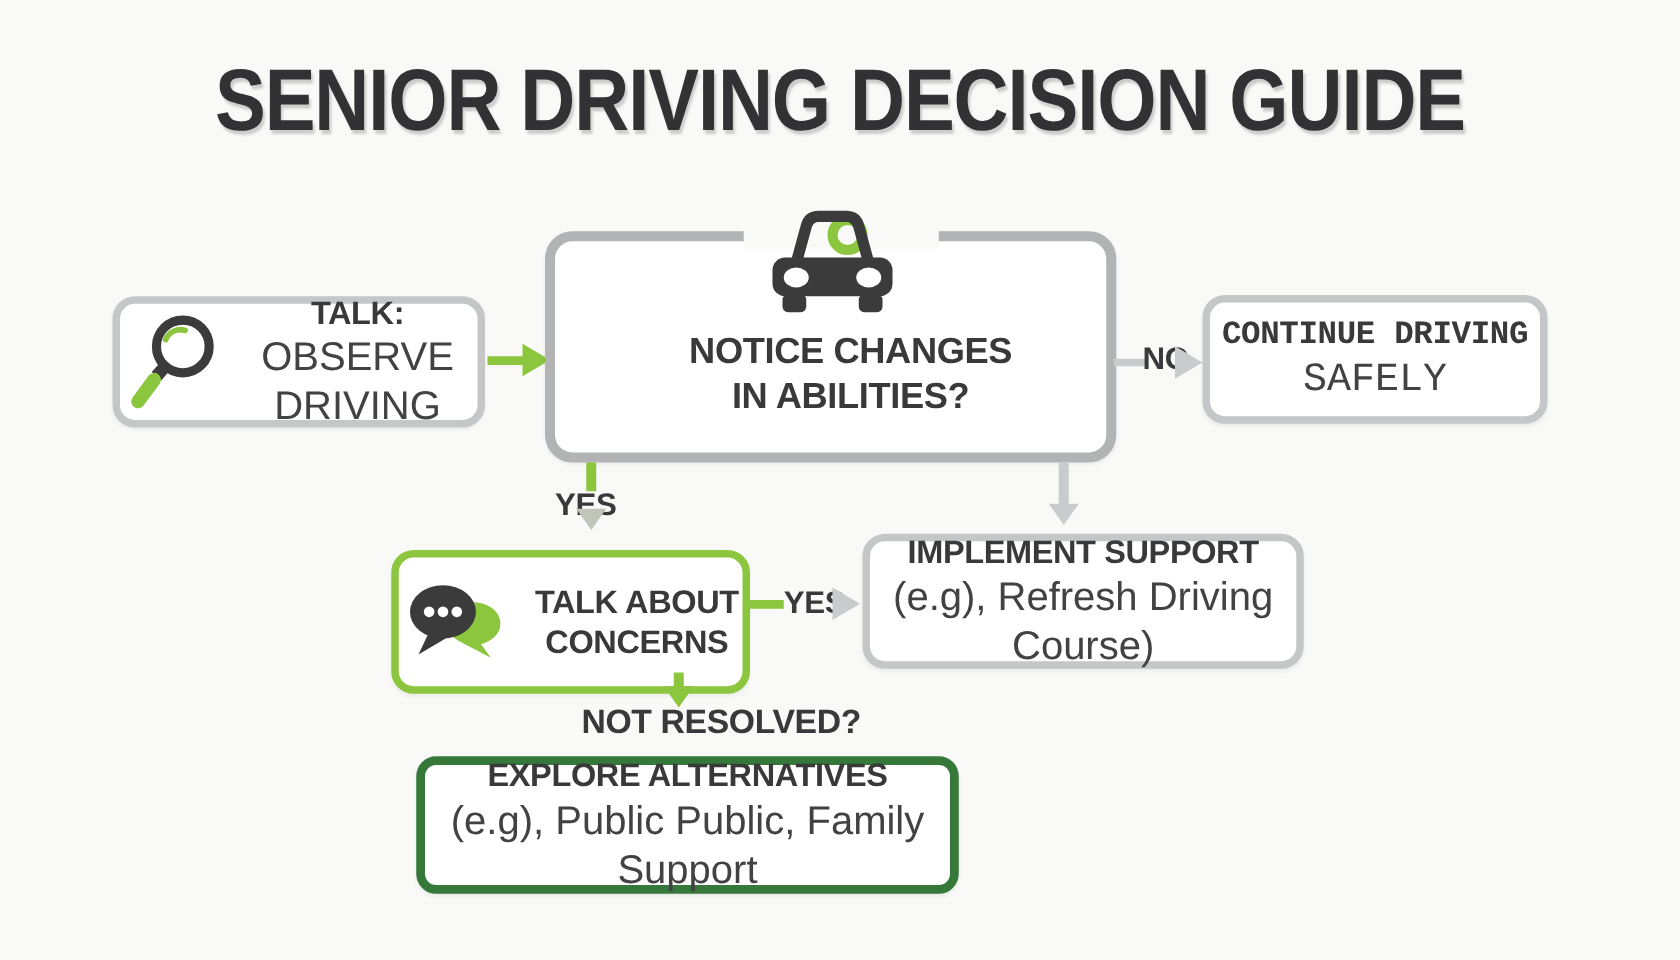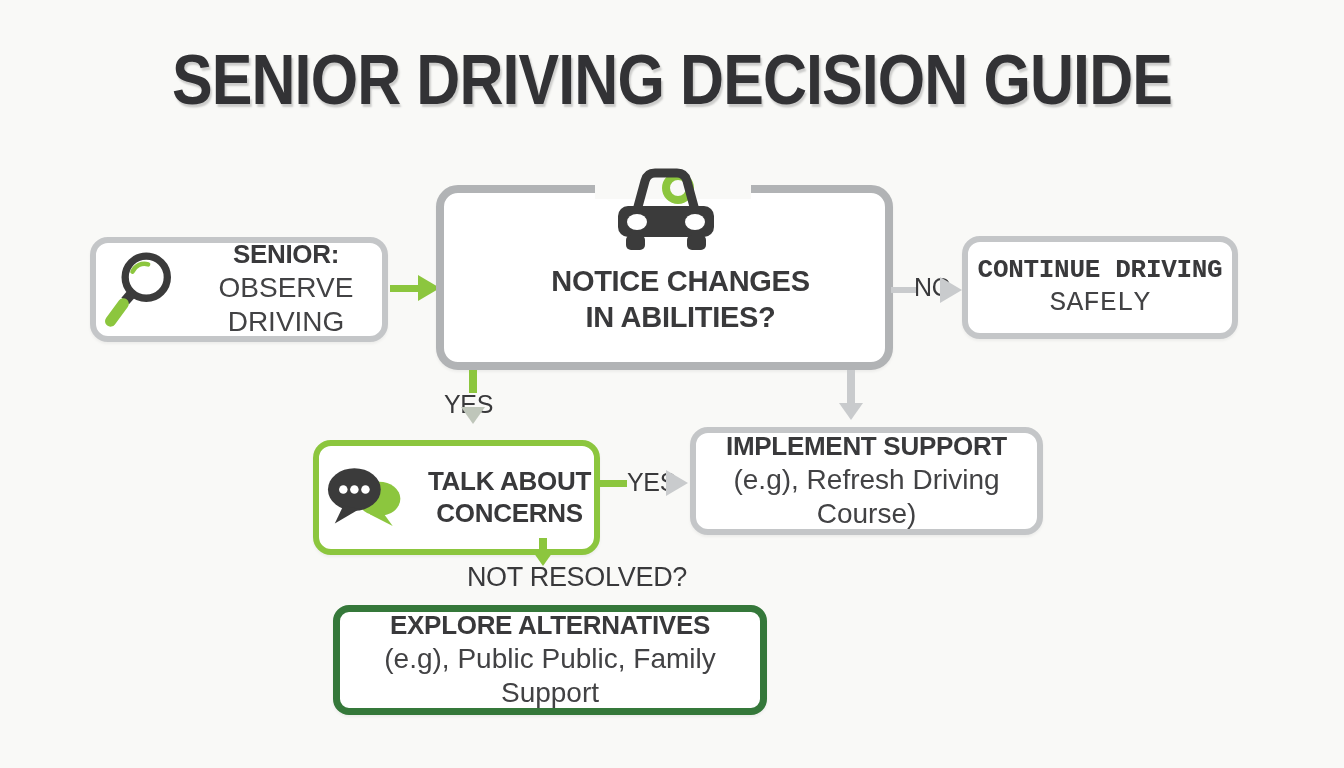--- a/index.html
+++ b/index.html
@@ -25,24 +25,24 @@
   .box{position:absolute;background:#ffffff;box-sizing:border-box;border-radius:18px;
        display:flex;align-items:center;justify-content:center;
        box-shadow:0 2px 3px rgba(0,0,0,0.05);}
   .b-gray{border:6px solid var(--gborder);}
   .b-gray-thick{border:8px solid var(--gborder2);border-radius:22px;}
   .b-green{border:6px solid var(--lgreen);}
   .b-dgreen{border:7px solid var(--dgreen);border-radius:16px;}
 
   .txt{text-align:center;line-height:1.22;}
   .t1{font-weight:bold;font-size:26px;color:var(--ink);letter-spacing:-0.3px;}
-  .t2{font-weight:normal;font-size:28px;color:var(--ink2);}
+  .t2{font-weight:normal;font-size:32px;color:var(--ink2);}
   .big .t1{font-size:29px;}
 
-  .label{position:absolute;font-weight:normal;color:var(--ink);white-space:nowrap;
+  .label{position:absolute;font-weight:bold;color:var(--ink);white-space:nowrap;
          letter-spacing:-0.3px;}
 
   .line{position:absolute;}
   .tri{position:absolute;width:0;height:0;}
   .tri-right-green{border-top:13px solid transparent;border-bottom:13px solid transparent;
                    border-left:22px solid var(--lgreen);}
   .tri-right-gray{border-top:13px solid transparent;border-bottom:13px solid transparent;
                   border-left:22px solid var(--garrow);}
   .tri-down-gray{border-left:12px solid transparent;border-right:12px solid transparent;
                  border-top:17px solid var(--garrow);}
@@ -66,21 +66,21 @@
     <div class="box-row">
       <span class="icon">
         <svg width="84" height="88" viewBox="0 0 88 96">
           <circle cx="53" cy="34" r="23" fill="none" stroke="#3b3b3b" stroke-width="8"></circle>
           <path d="M38,28 A 14 14 0 0 1 55,20" fill="none" stroke="#8cc63e" stroke-width="5" stroke-linecap="round"></path>
           <line x1="37" y1="52" x2="30" y2="60" stroke="#3b3b3b" stroke-width="11"></line>
           <line x1="28" y1="63" x2="14" y2="82" stroke="#8cc63e" stroke-width="12" stroke-linecap="round"></line>
         </svg>
       </span>
       <div class="txt">
-        <div class="t1">SENIOR:</div>
+        <div class="t1">TALK:</div>
         <div class="t2">OBSERVE DRIVING</div>
       </div>
     </div>
   </div>
 
   <div class="line" style="left:390px;top:285px;width:32px;height:7px;background:var(--lgreen);"></div>
   <div class="tri tri-right-green" style="left:418px;top:275px;"></div>
 
   <div class="box b-gray-thick big" style="left:436px;top:185px;width:457px;height:185px;padding-left:32px;">
     <div class="gap-cover" style="left:151px;top:-10px;width:156px;height:16px;"></div>

